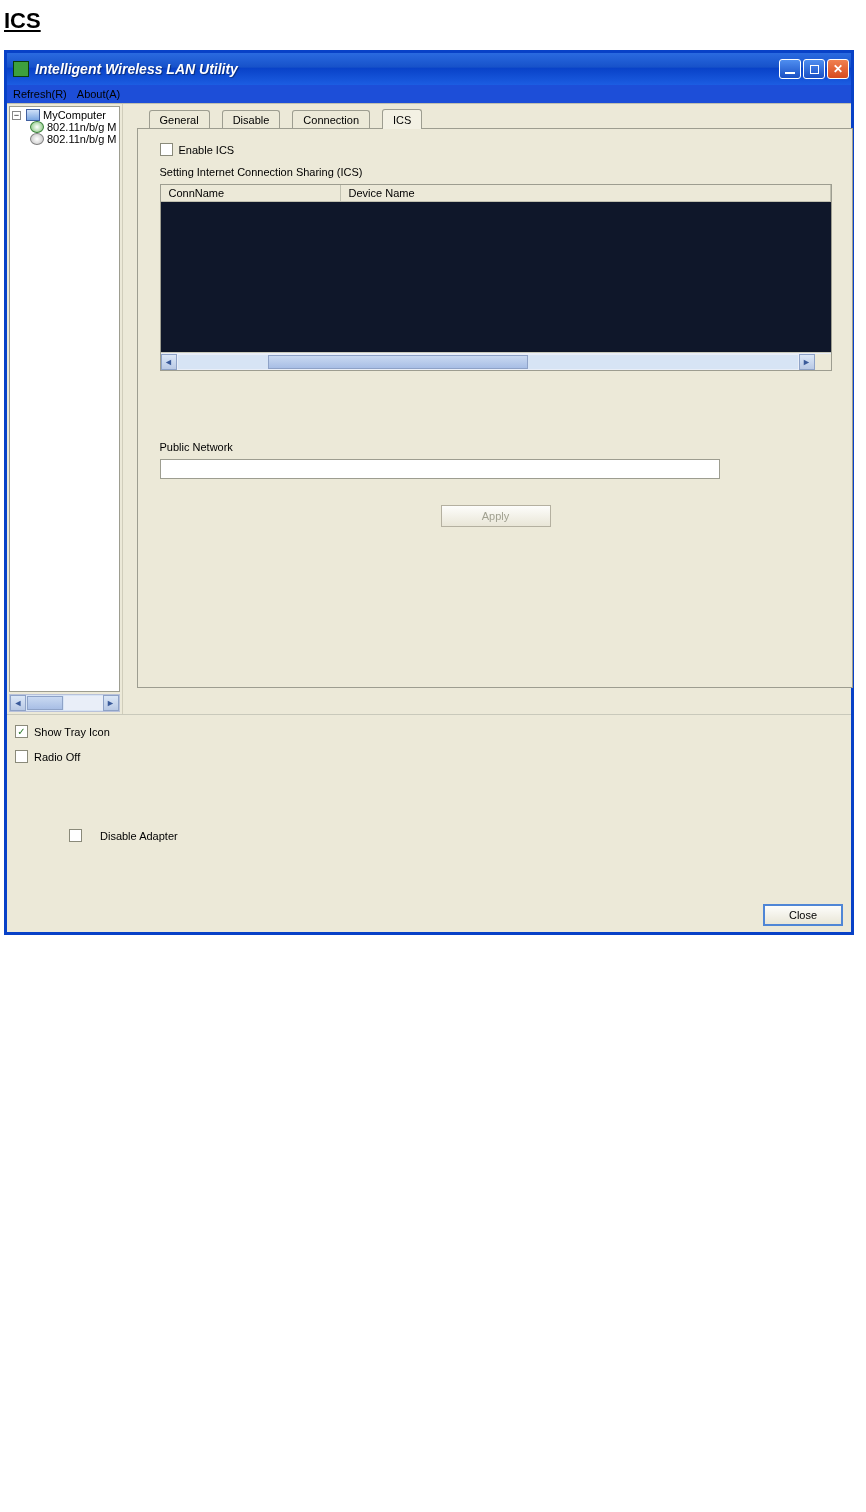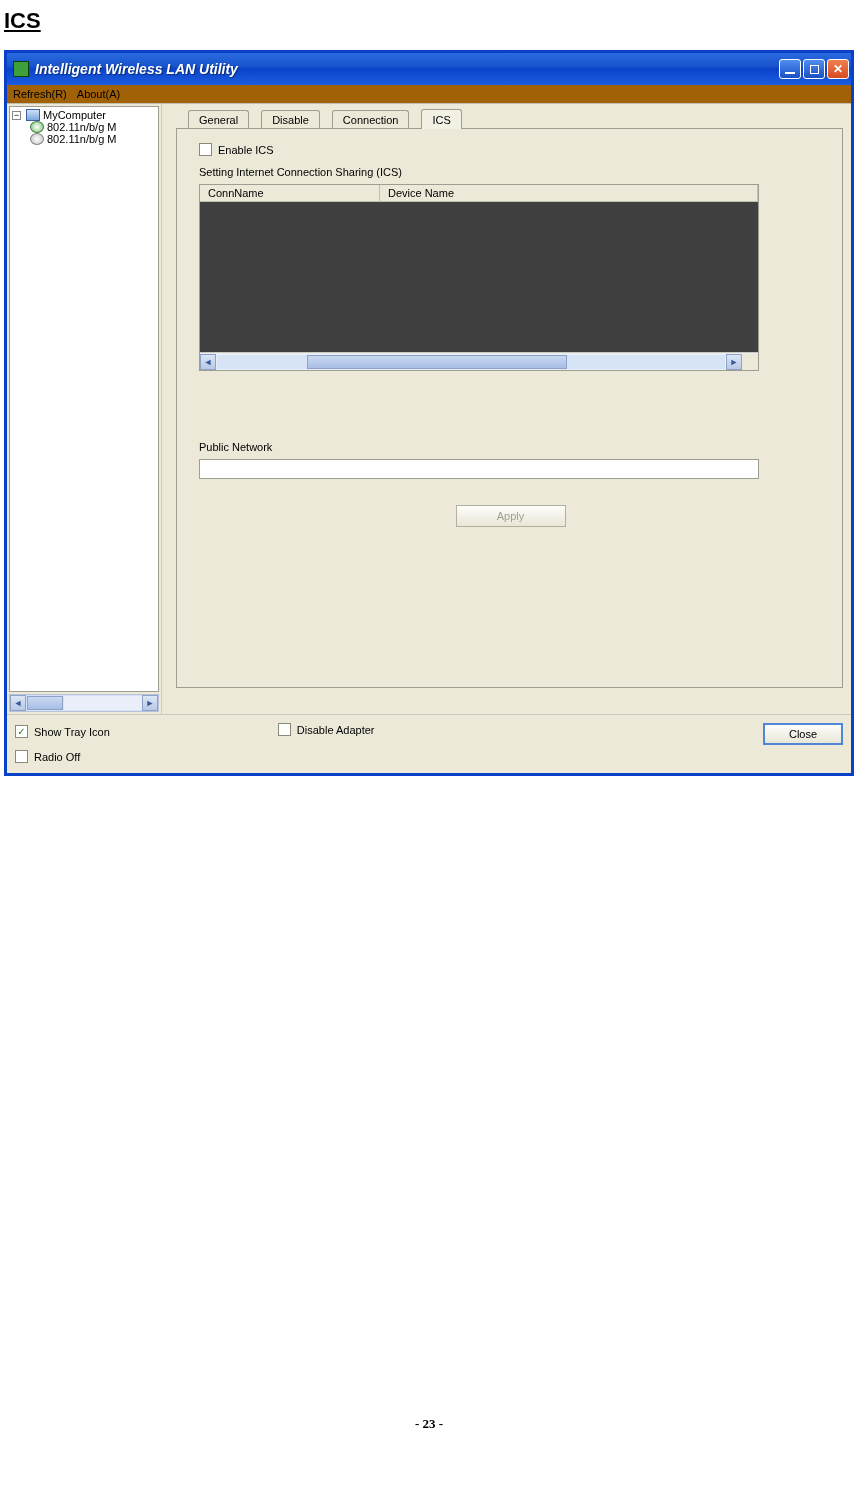--- a/index.html
+++ b/index.html
@@ -64,21 +64,21 @@
     border-radius: 3px;
     display:flex; align-items:center; justify-content:center;
     color:#fff; font-weight:bold; font-size:12px;
   }
   .win-btn.minmax { background: linear-gradient(to bottom,#4f8ef0,#1a4fc4); }
   .win-btn.close  { background: linear-gradient(to bottom,#f08050,#d84a1f); }
   .win-btn .sq { width:9px; height:9px; border:1px solid #fff; }
   .win-btn .mn { width:10px; height:0; border-top:2px solid #fff; margin-top:8px; }
 
   .menubar {
-    background:#a16207;
+    background:#1d4ed8;
     padding: 3px 6px;
     border-bottom:1px solid #c0c0b0;
     display:flex;
     gap: 10px;
   }
 
   .client {
     display:flex;
     background:#ece9d8;
     height: 610px;
@@ -128,21 +128,21 @@
     padding:10px 20px 14px 22px; height:560px;
   }
 
   .chk-row{display:flex;align-items:center;gap:6px;margin:4px 0;}
   .chk{width:13px;height:13px;border:1px solid #8a8a7a;background:#fff;display:inline-flex;align-items:center;justify-content:center;font-size:10px;color:#2a7a2a;}
   .chk.checked::after{content:"✓";}
 
   .section-label{margin:10px 0 6px 0;}
 
   .listview{
-    border:1px solid #9d9d90;background:#404040;width:560px;
+    border:1px solid #9d9d90;background:#0f172a;width:672px;
   }
   .lv-header{display:flex;background:#ece9d8;border-bottom:1px solid #c0c0b0;}
   .lv-col{padding:2px 8px;border-right:1px solid #c0c0b0;}
   .lv-col.c1{width:180px;}
   .lv-col.c2{flex:1;}
   .lv-body{height:150px;}
   .lv-scroll{
     height:18px;background:#e9eef8;display:flex;align-items:center;border-top:1px solid #c9c9bb;
   }
   .lv-scroll .arrow{width:16px;height:16px;background:linear-gradient(#dbe7f7,#b9c9e5);border:1px solid #8ea2c7;display:flex;align-items:center;justify-content:center;font-size:9px;color:#3a5a9a;}
@@ -155,23 +155,24 @@
   }
 
   .apply-btn{
     width:110px;height:22px;border:1px solid #b4b0a0;background:linear-gradient(#fdfdfb,#e9e6d7);
     color:#a0a090;display:flex;align-items:center;justify-content:center;margin:26px auto 0 auto;
   }
 
   .bottom-bar{
     display:flex;align-items:flex-start;padding:6px 8px;gap:60px;
     border-top:1px solid #c9c9bb;
+    flex-direction:column;
   }
   .bb-left{display:flex;flex-direction:column;gap:4px;}
-  .bb-mid{display:flex;align-items:center;gap:6px;margin-top:2px;margin-left:108px;}
+  .bb-mid{display:flex;align-items:center;gap:18px;margin-top:2px;margin-left:54px;}
   .close-btn{margin-left:auto;width:80px;height:22px;border:2px solid #4f86d6;
     background:linear-gradient(#fdfdfb,#e9e6d7);display:flex;align-items:center;justify-content:center;margin-top:2px;}
 
   .page-number{
     text-align:center;font-family:"Times New Roman",serif;font-size:13px;font-weight:bold;
     margin-top:640px;
   }
 </style>
 </head>
 <body>

